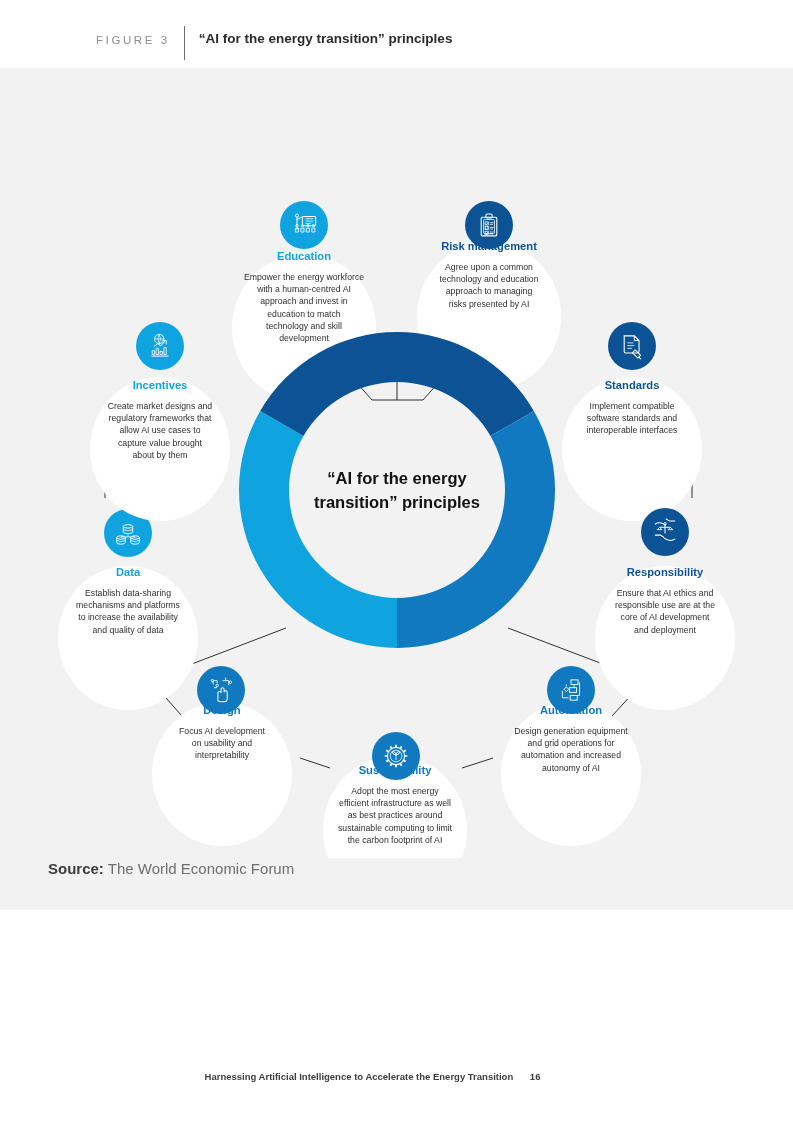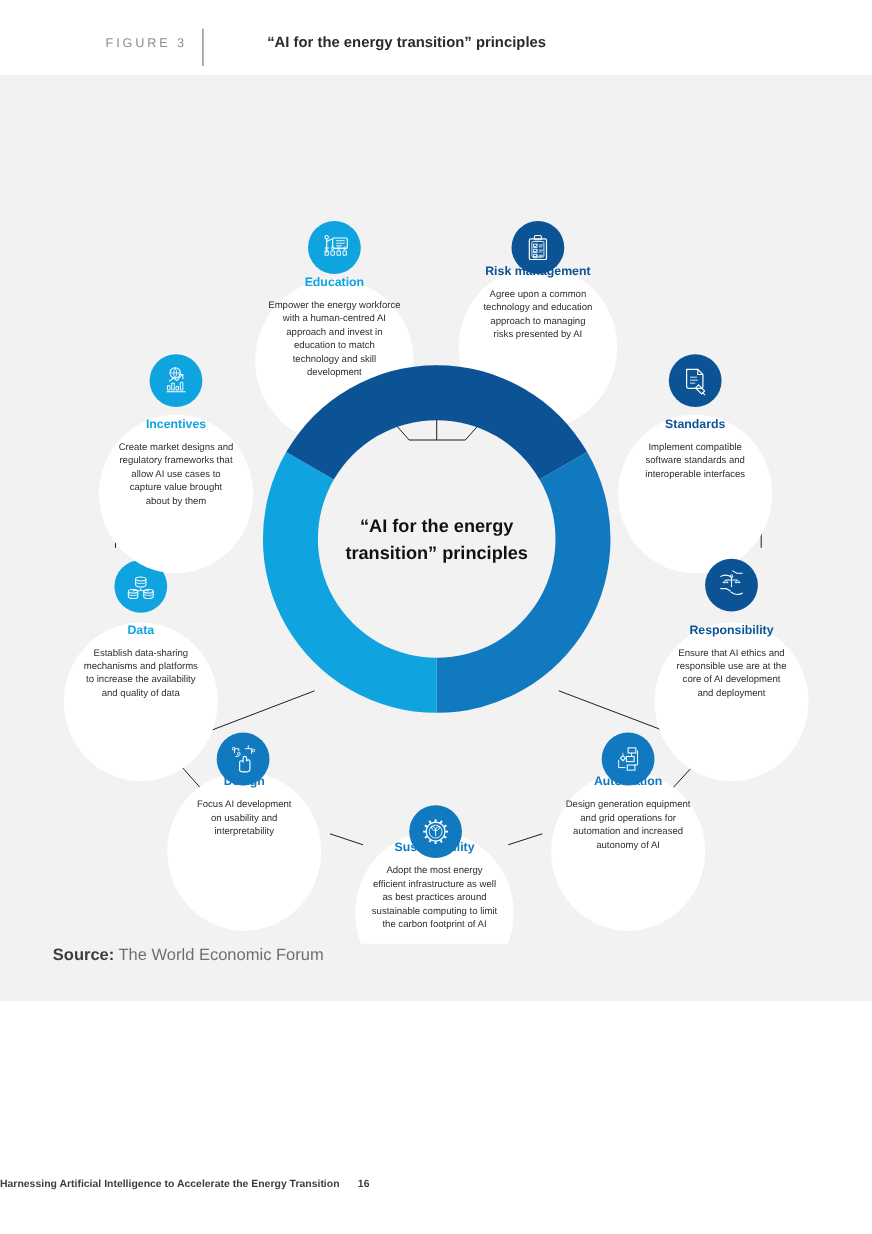--- a/index.html
+++ b/index.html
@@ -14,34 +14,34 @@
   
   .header{position:absolute;left:0;top:0;width:793px;height:68px;background:#ffffff;}
   .header-inner{position:absolute;left:96px;top:30px;display:flex;align-items:flex-start;}
   .fig-label{
     font-size:11.5px;letter-spacing:2.6px;color:#8e8e8e;font-weight:400;
     line-height:18px;padding-top:1px;
   }
   .fig-rule{
     width:1px;background:#6d6d6d;margin:0 14px;height:34px;position:relative;top:-4px;
   }
-  .fig-title{font-size:13.5px;font-weight:700;color:#2b2b2b;line-height:18px;margin-left:44px;}
+  .fig-title{font-size:13.5px;font-weight:700;color:#2b2b2b;line-height:18px;}
 
   
   .panel{position:absolute;left:0;top:68px;width:793px;height:842px;background:#f2f2f2;}
 
   .source{
     position:absolute;left:48px;top:862px;font-size:15px;color:#6f6f6f;line-height:14px;
   }
   .source b{color:#3d3d3d;font-weight:700;}
 
   
   .footer{
     position:absolute;left:0;top:1071px;width:793px;
-    text-align:left;padding-right:48px;box-sizing:border-box;
+    text-align:center;padding-right:48px;box-sizing:border-box;
     font-size:9.5px;font-weight:700;color:#3d3d3d;
   }
   .footer .pg{margin-left:14px;}
 
   
   .diagram{position:absolute;left:0;top:68px;width:793px;height:790px;}
   svg{display:block;}
 
   .node-title{font-size:11.2px;font-weight:700;}
   .node-body{font-size:8.7px;fill:#2f2f2f;font-weight:400;}

